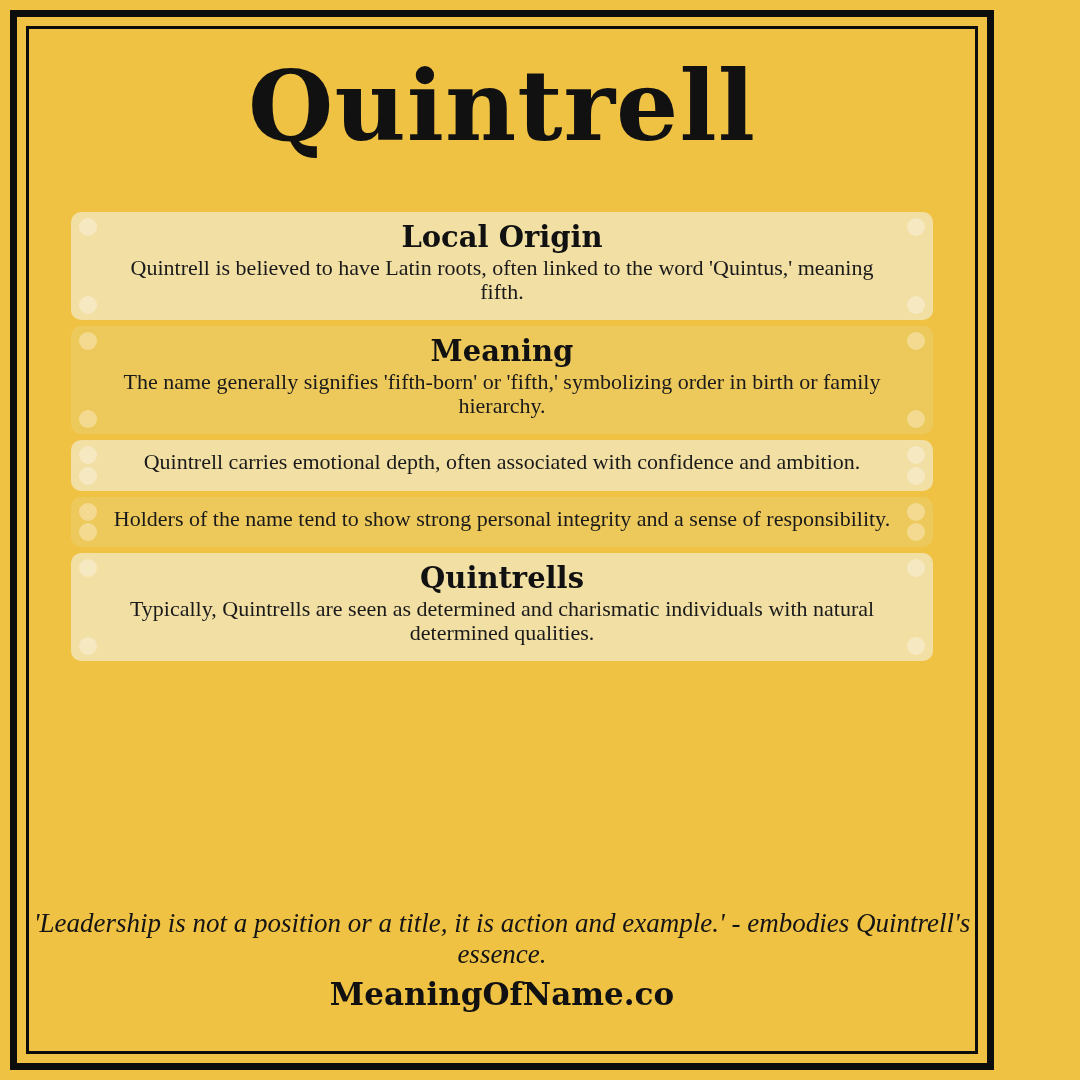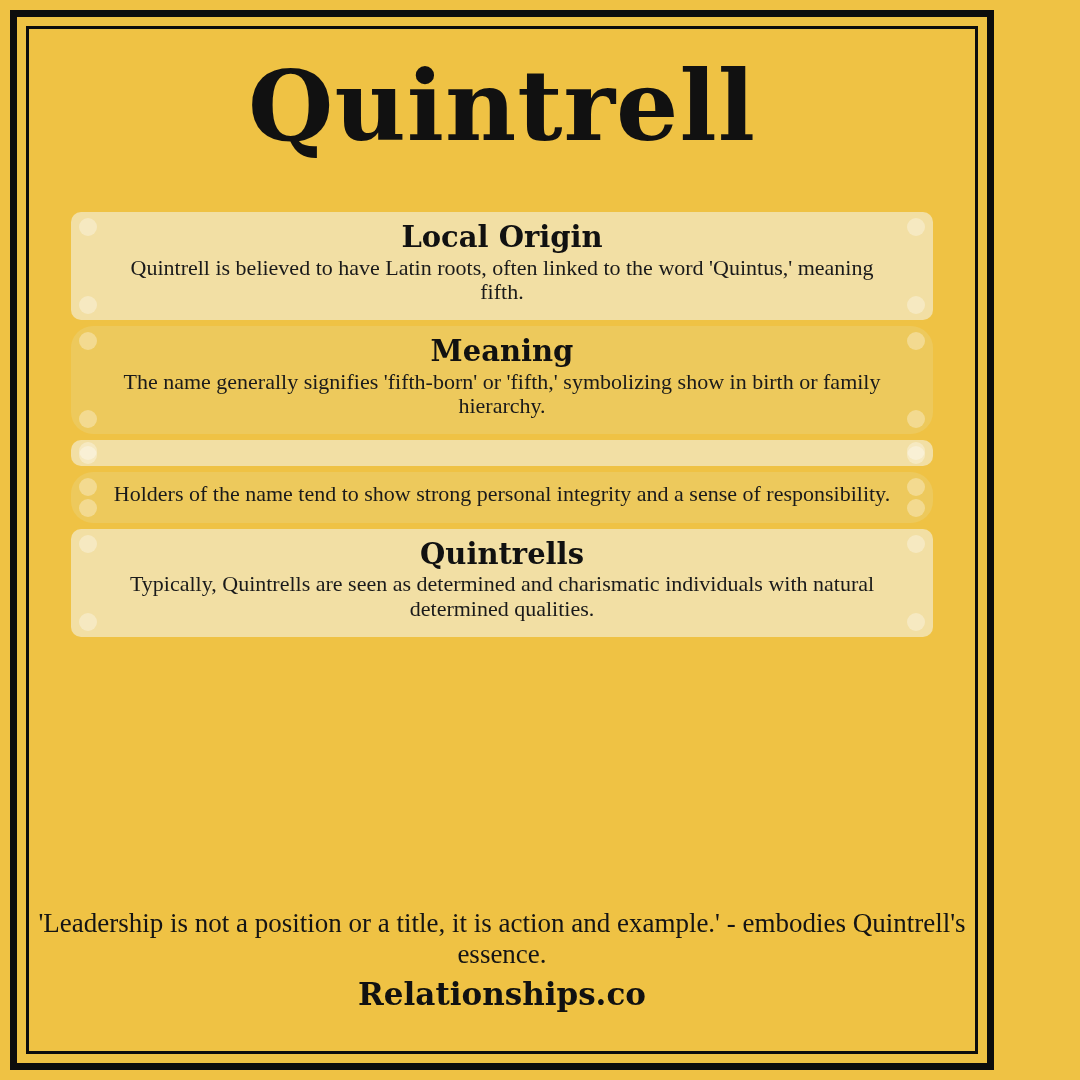--- a/index.html
+++ b/index.html
@@ -76,21 +76,20 @@
     box-sizing: border-box;
     padding: 10px 30px 16px 30px;
     text-align: center;
     border-radius: 10px;
   }
   .card.light {
     background: #F2DFA4;
   }
   .card.dark {
     background: #EDC95C;
-    border-radius: 22px;
   }
   
   .card::before,
   .card::after {
     content: "";
     position: absolute;
     width: 18px;
     height: 18px;
     border-radius: 50%;
     background: rgba(255, 255, 255, 0.32);
@@ -126,20 +125,21 @@
     padding: 0 12px;
   }
   .footer {
     margin-top: auto;
     margin-bottom: 36px;
     width: 940px;
     text-align: center;
   }
   .quote {
     font-family: "Liberation Serif", serif;
+    font-style: italic;
     font-size: 27px;
     color: #141414;
     line-height: 1.15;
     margin: 0 0 6px 0;
   }
   .brand {
     font-family: "DejaVu Serif", serif;
     font-weight: bold;
     font-size: 31px;
     color: #111111;
@@ -163,43 +163,44 @@
         <span class="pin-bl"></span>
         <span class="pin-br"></span>
         <div class="card-title">Local Origin</div>
         <div class="card-text">Quintrell is believed to have Latin roots, often linked to the word 'Quintus,' meaning fifth.</div>
       </div>
 
       <div class="card dark">
         <span class="pin-bl"></span>
         <span class="pin-br"></span>
         <div class="card-title">Meaning</div>
-        <div class="card-text">The name generally signifies 'fifth-born' or 'fifth,' symbolizing show in birth or family hierarchy.</div>
+        <div class="card-text">The name generally signifies 'fifth-born' or 'fifth,' symbolizing order in birth or family hierarchy.</div>
       </div>
 
       <div class="card light">
         <span class="pin-bl"></span>
         <span class="pin-br"></span>
+        <div class="card-text">Quintrell carries emotional depth, often associated with confidence and ambition.</div>
       </div>
 
       <div class="card dark">
         <span class="pin-bl"></span>
         <span class="pin-br"></span>
         <div class="card-text">Holders of the name tend to show strong personal integrity and a sense of responsibility.</div>
       </div>
 
       <div class="card light">
         <span class="pin-bl"></span>
         <span class="pin-br"></span>
         <div class="card-title">Quintrells</div>
         <div class="card-text">Typically, Quintrells are seen as determined and charismatic individuals with natural determined qualities.</div>
       </div>
 
 
     </div>
 
     <div class="footer">
       <p class="quote">'Leadership is not a position or a title, it is action and example.' - embodies Quintrell's essence.</p>
-      <p class="brand">Relationships.co</p>
+      <p class="brand">MeaningOfName.co</p>
     </div>
 
   </div>
 </div>
 
 </body></html>

